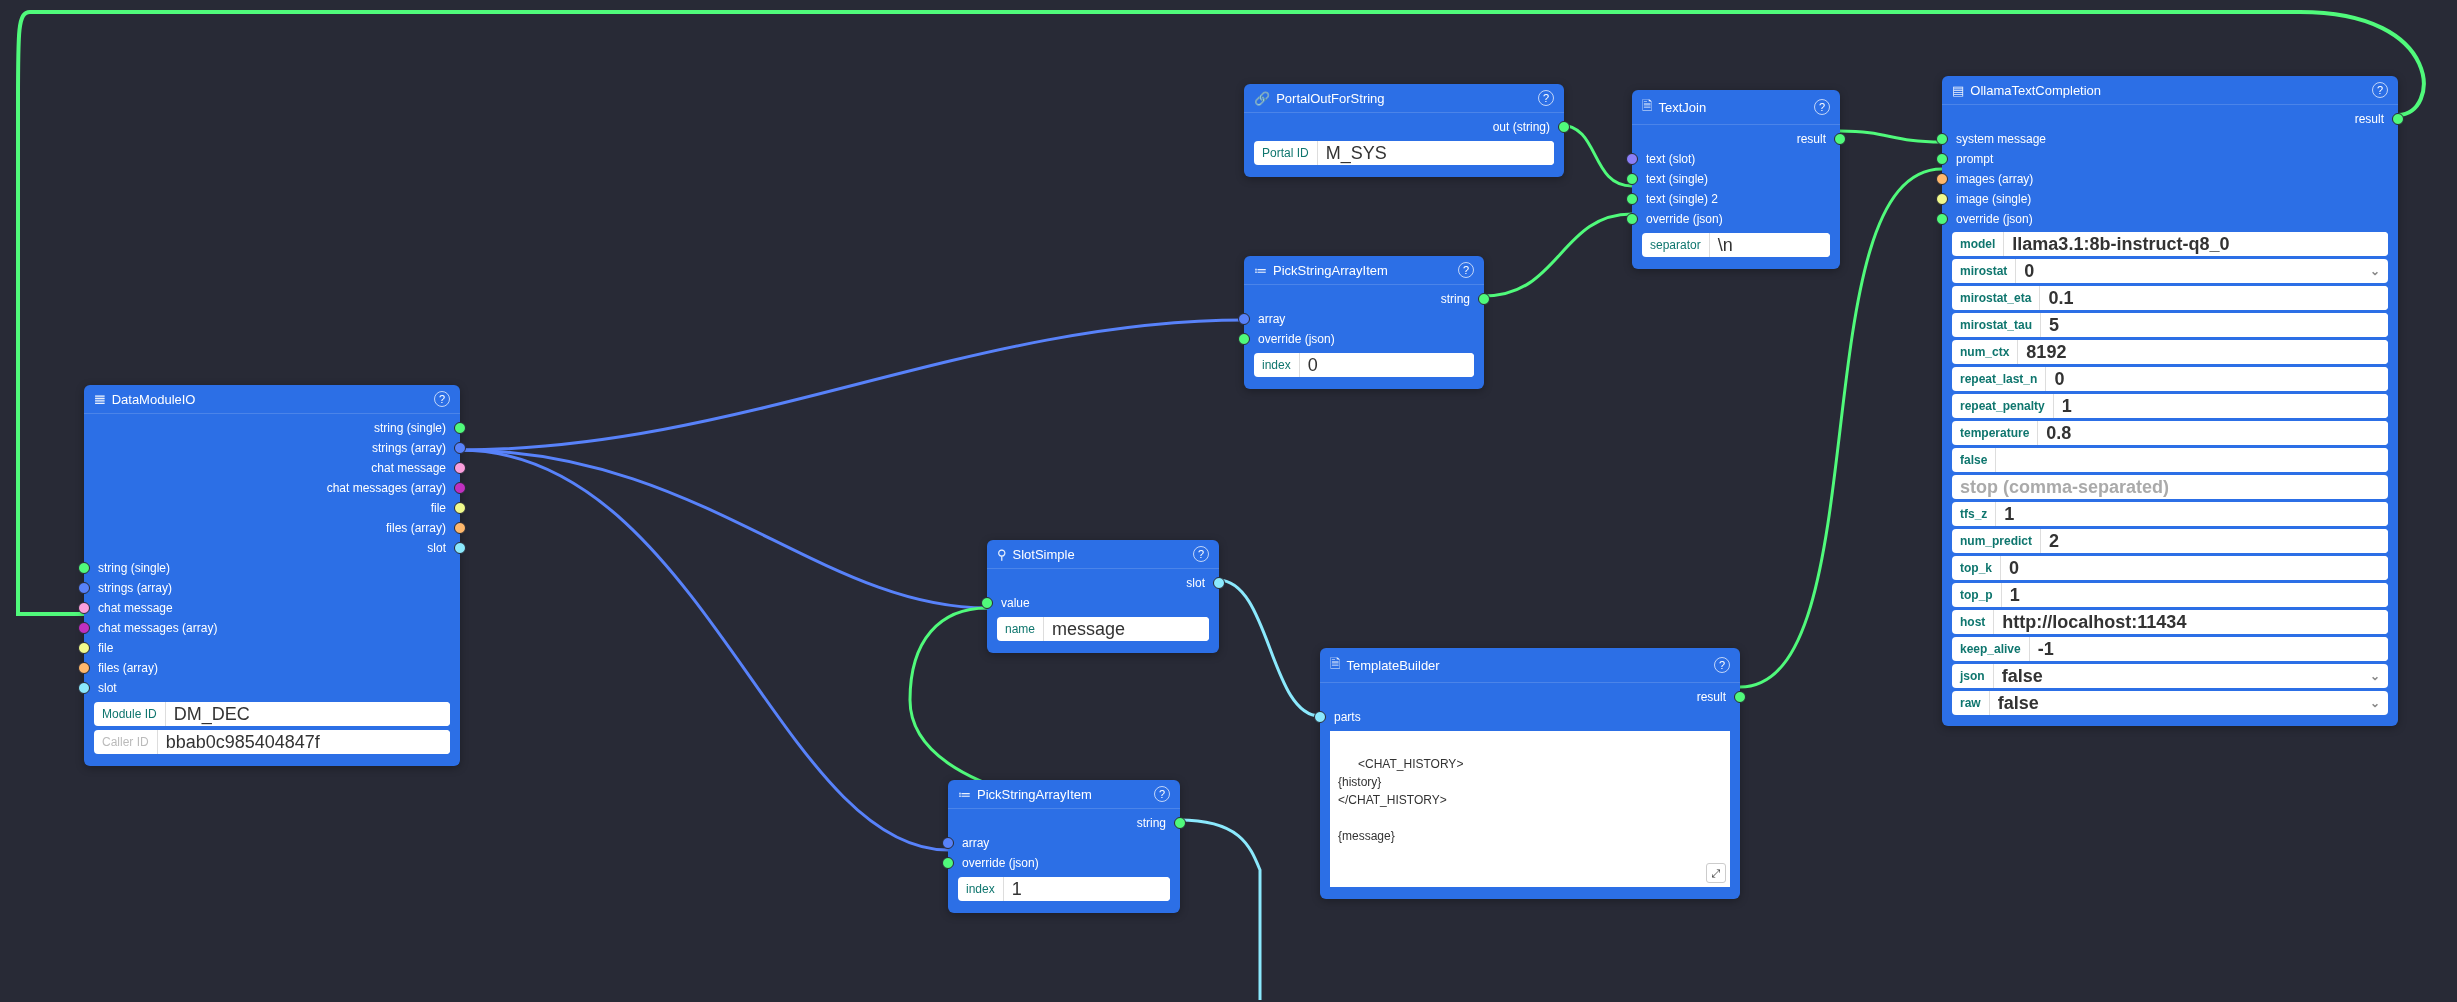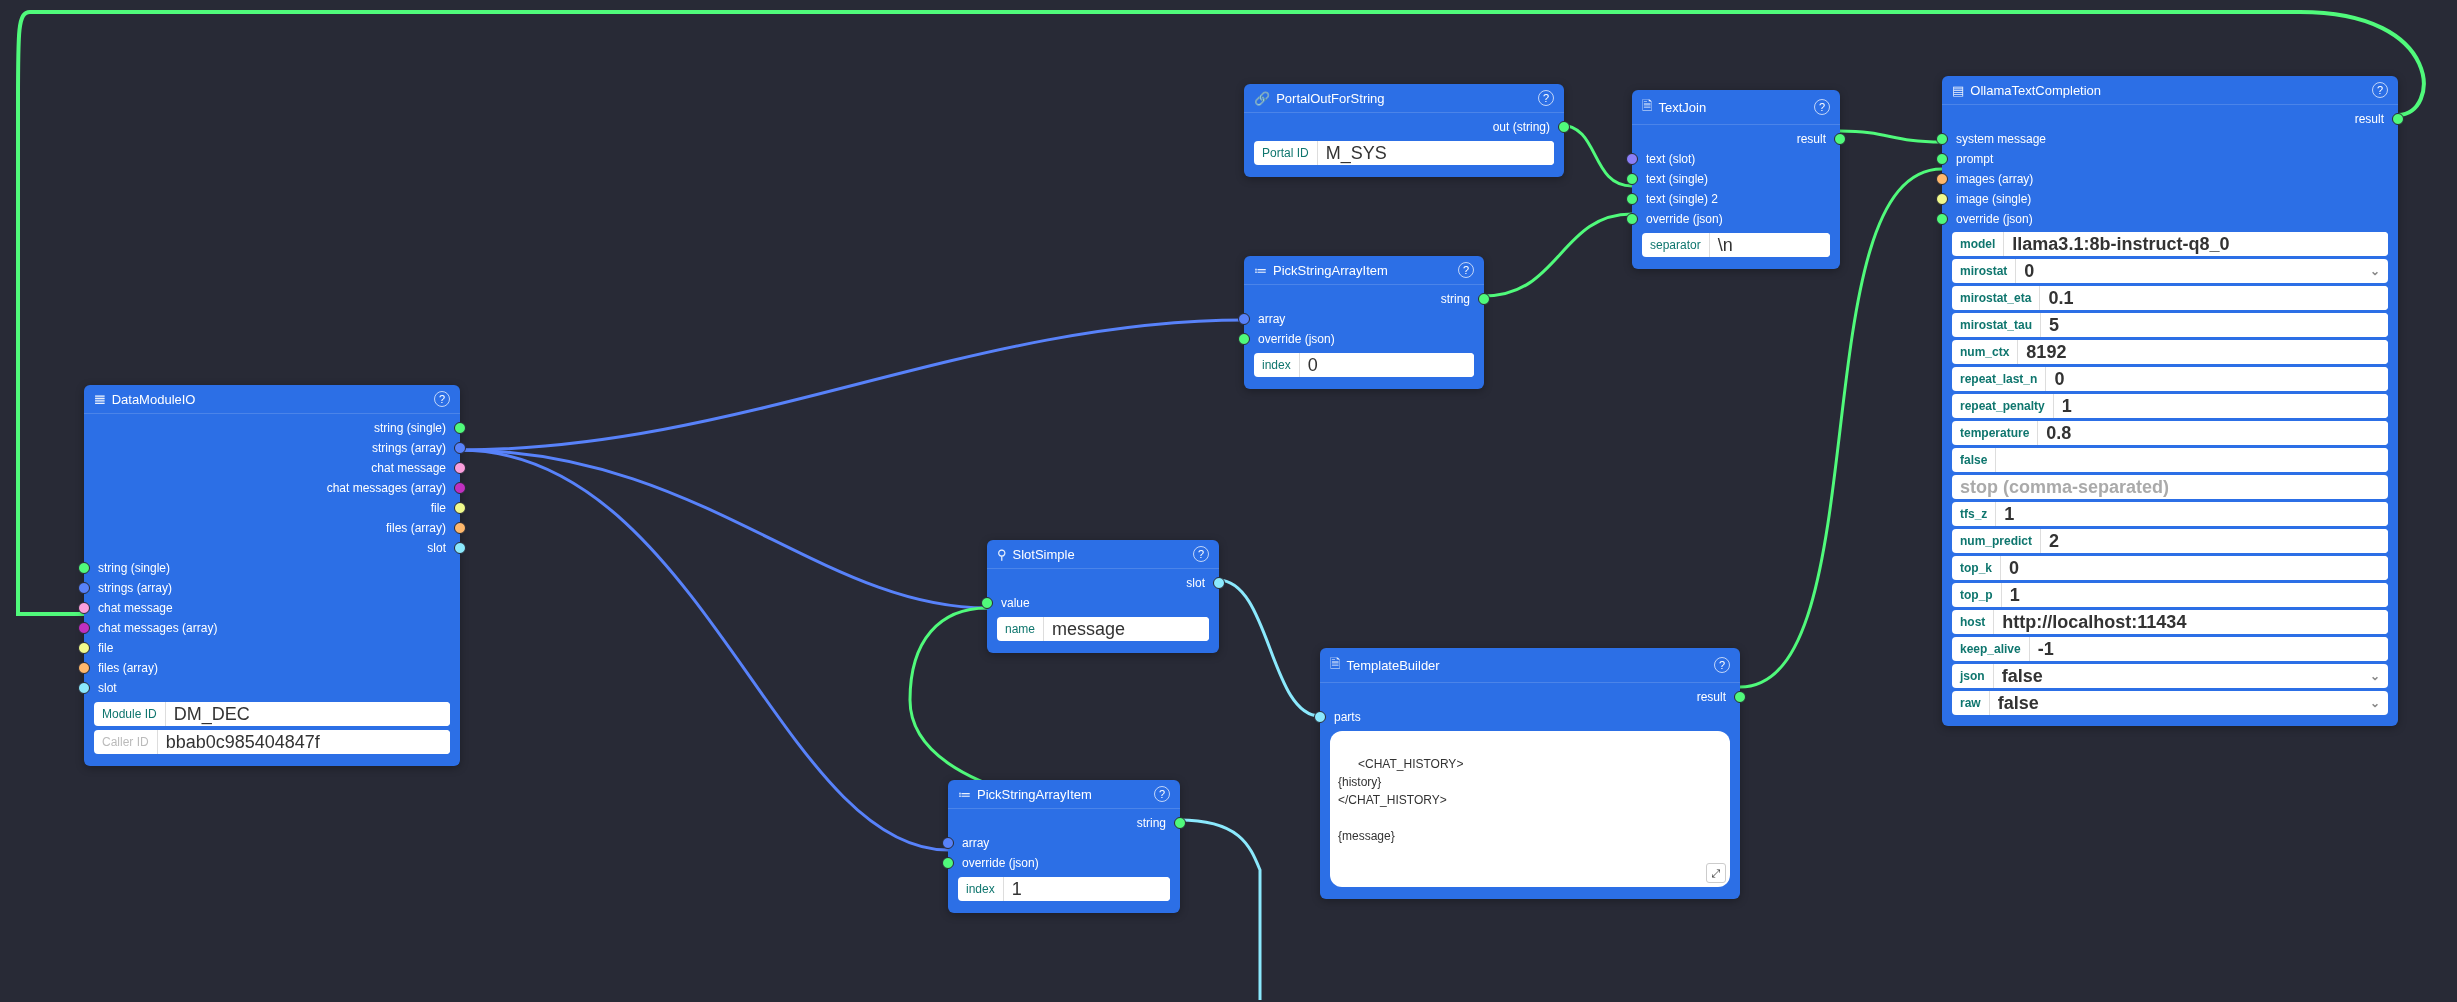--- a/index.html
+++ b/index.html
@@ -109,21 +109,21 @@
   .field-value.placeholder { color:#aaa; }
   .field-row.dropdown::after {
     content: "⌄";
     padding: 0 8px;
     color:#888;
     display:flex; align-items:center;
   }
   .textarea-wrap {
     margin: 4px 10px;
     background: #fff;
-    border-radius: 12px;
+    border-radius: 0;
     color: #333;
     padding: 6px 8px;
     font-size: 12px;
     line-height: 1.5;
     white-space: pre-wrap;
     position: relative;
     min-height: 140px;
   }
   .expand-btn {
     position:absolute;

